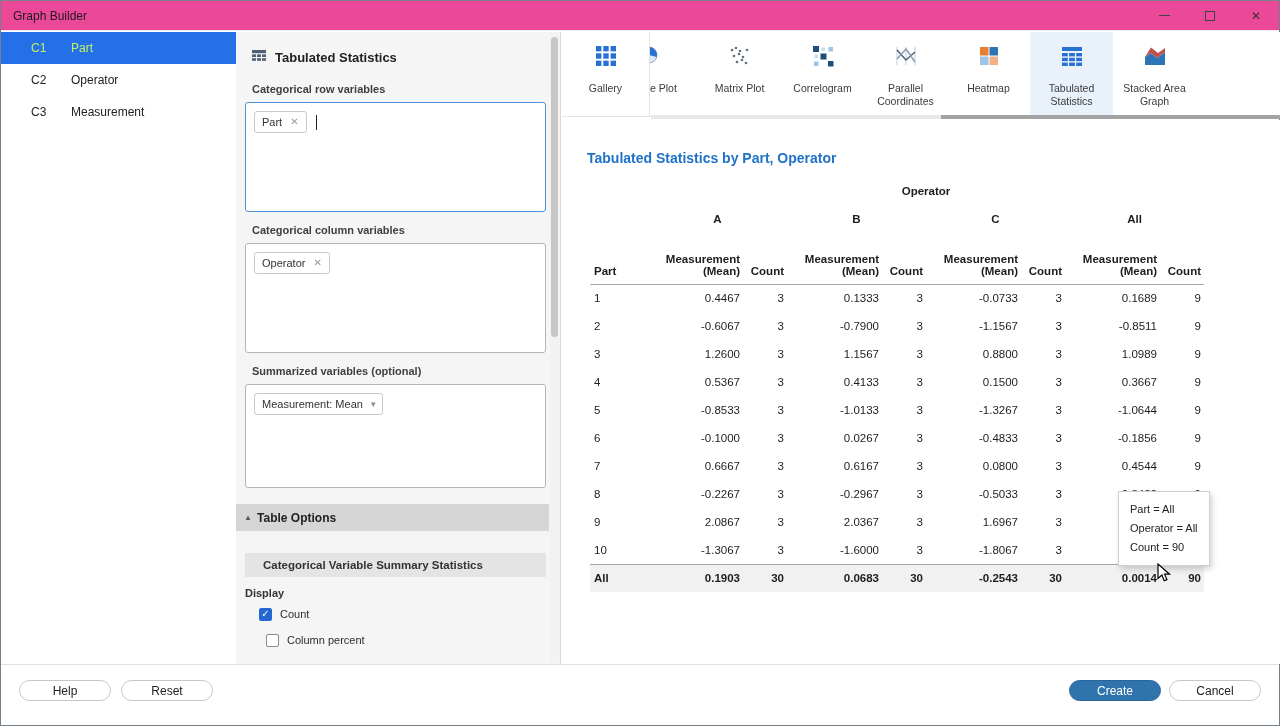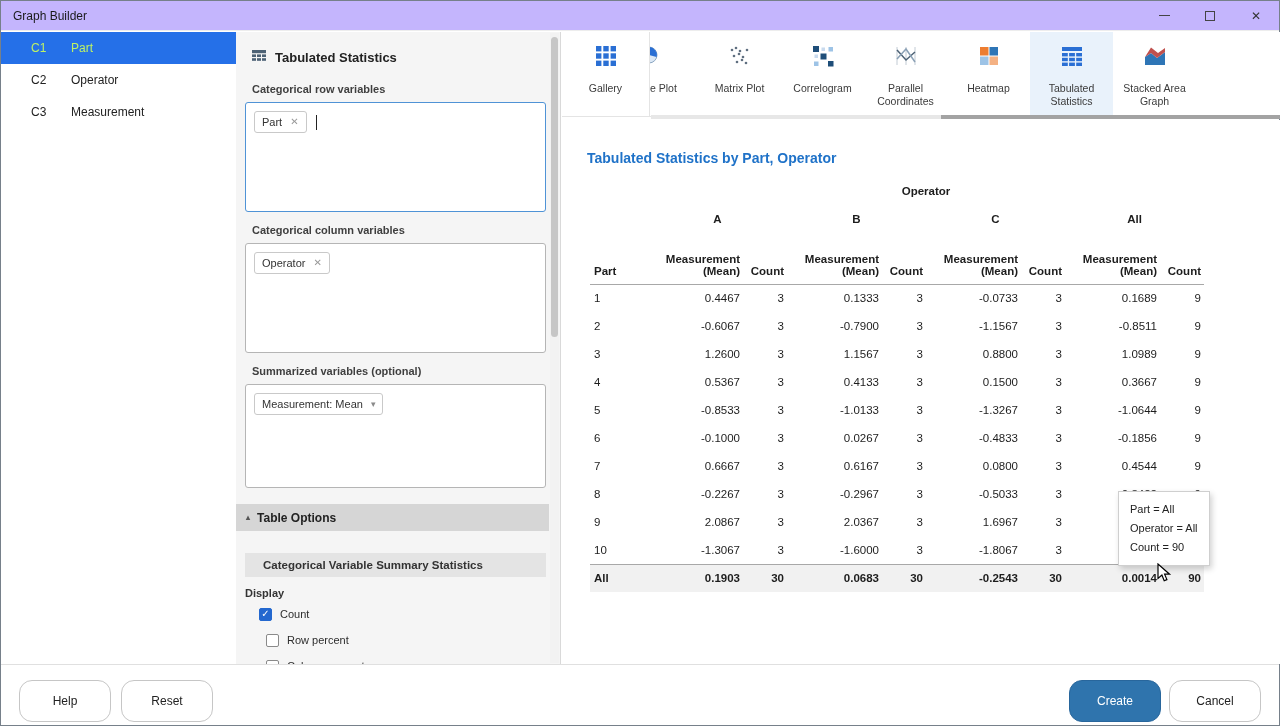--- a/index.html
+++ b/index.html
@@ -1,20 +1,20 @@
 <!DOCTYPE html>
 <html><head>
 <meta charset="utf-8">
 <style>
   *{margin:0;padding:0;box-sizing:border-box}
   html,body{width:1280px;height:726px;overflow:hidden;font-family:"Liberation Sans",sans-serif;background:#fff;color:#1d1d1d}
   .window{position:relative;width:1280px;height:726px;background:#fff;border:1px solid #76808a}
 
   
-  .titlebar{position:absolute;top:0;left:0;right:0;height:30px;background:#c4b5fd;border-bottom:1px solid #ededed;display:flex;align-items:center}
+  .titlebar{position:absolute;top:0;left:0;right:0;height:30px;background:#ec4899;border-bottom:1px solid #ededed;display:flex;align-items:center}
   .win-title{font-size:12px;padding-left:12px;color:#1a1a1a}
   .win-controls{margin-left:auto;display:flex;height:100%}
   .win-btn{width:46px;height:100%;display:flex;align-items:center;justify-content:center;color:#333;cursor:default}
   .min-glyph{width:11px;height:1px;background:#444}
   .max-glyph{width:10px;height:10px;border:1px solid #444}
   .close-glyph{font-size:12px;color:#333}
 
   
   .sidebar{position:absolute;top:31px;left:0;width:235px;bottom:61px;background:#fff}
   .col-row{height:32px;display:flex;align-items:center;font-size:12px;color:#222}
@@ -76,21 +76,21 @@
   td.part-cell{text-align:left;padding-left:4px}
   td.meas-cell{text-align:right}
   td.count-cell{text-align:right;padding-right:3px}
   tr.total td{font-weight:bold;background:#f1f1f1;border-top:1px solid #a8a8a8}
 
   .tooltip{position:absolute;left:556px;top:371px;min-width:88px;background:#fff;border:1px solid #cfcfcf;box-shadow:2px 3px 6px rgba(0,0,0,.18);padding:8px 11px;font-size:11px;color:#222;line-height:19px;z-index:5}
   .cursor{position:absolute;left:594px;top:443px;z-index:6}
 
   
   .footer{position:absolute;left:0;right:0;bottom:0;height:61px;background:#fff;border-top:1px solid #e0e0e0}
-  .btn{position:absolute;top:15px;height:42px;width:92px;border-radius:13px;font-size:12px;display:flex;align-items:center;justify-content:center;background:#fff;border:1px solid #c6c6c6;color:#222;cursor:default}
+  .btn{position:absolute;top:15px;height:21px;width:92px;border-radius:13px;font-size:12px;display:flex;align-items:center;justify-content:center;background:#fff;border:1px solid #c6c6c6;color:#222;cursor:default}
   .btn.help{left:18px}
   .btn.reset{left:120px}
   .btn.create{left:1068px;background:#2f74ad;border-color:#28669c;color:#fff}
   .btn.cancel{left:1168px}
 </style>
 </head>
 <body>
 
 <div class="window">
 
@@ -175,24 +175,20 @@
 
     <div class="builder-pad">
       <div class="subsection-bar">
         <span>Categorical Variable Summary Statistics</span>
       </div>
       <div class="display-label">Display</div>
 
       <label class="check-row checked" style="margin-left:14px">
         <span class="checkbox"></span>
         <span>Count</span>
-      </label>
-      <label class="check-row" style="margin-left:21px">
-        <span class="checkbox"></span>
-        <span>Row percent</span>
       </label>
       <label class="check-row" style="margin-left:21px">
         <span class="checkbox"></span>
         <span>Column percent</span>
       </label>
     </div>
 
     <div class="v-scrollbar">
         <div class="thumb"></div>
       </div>

